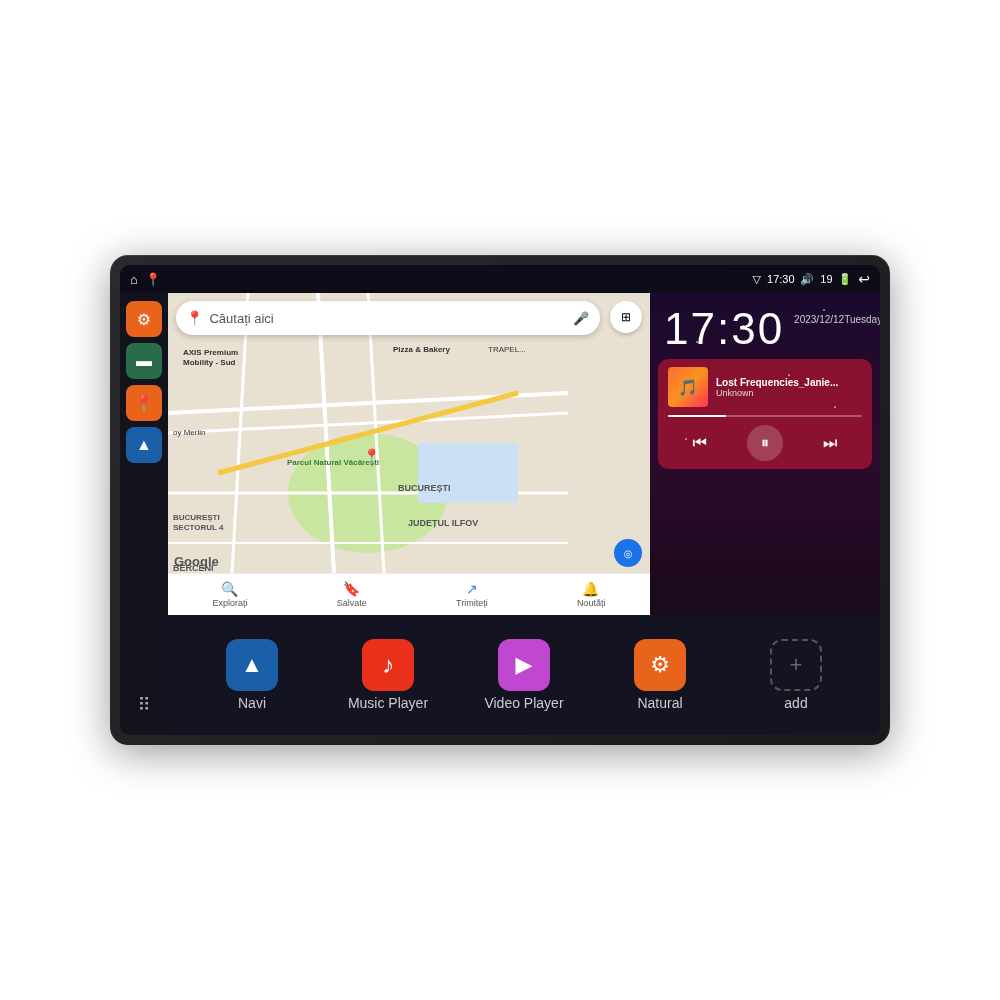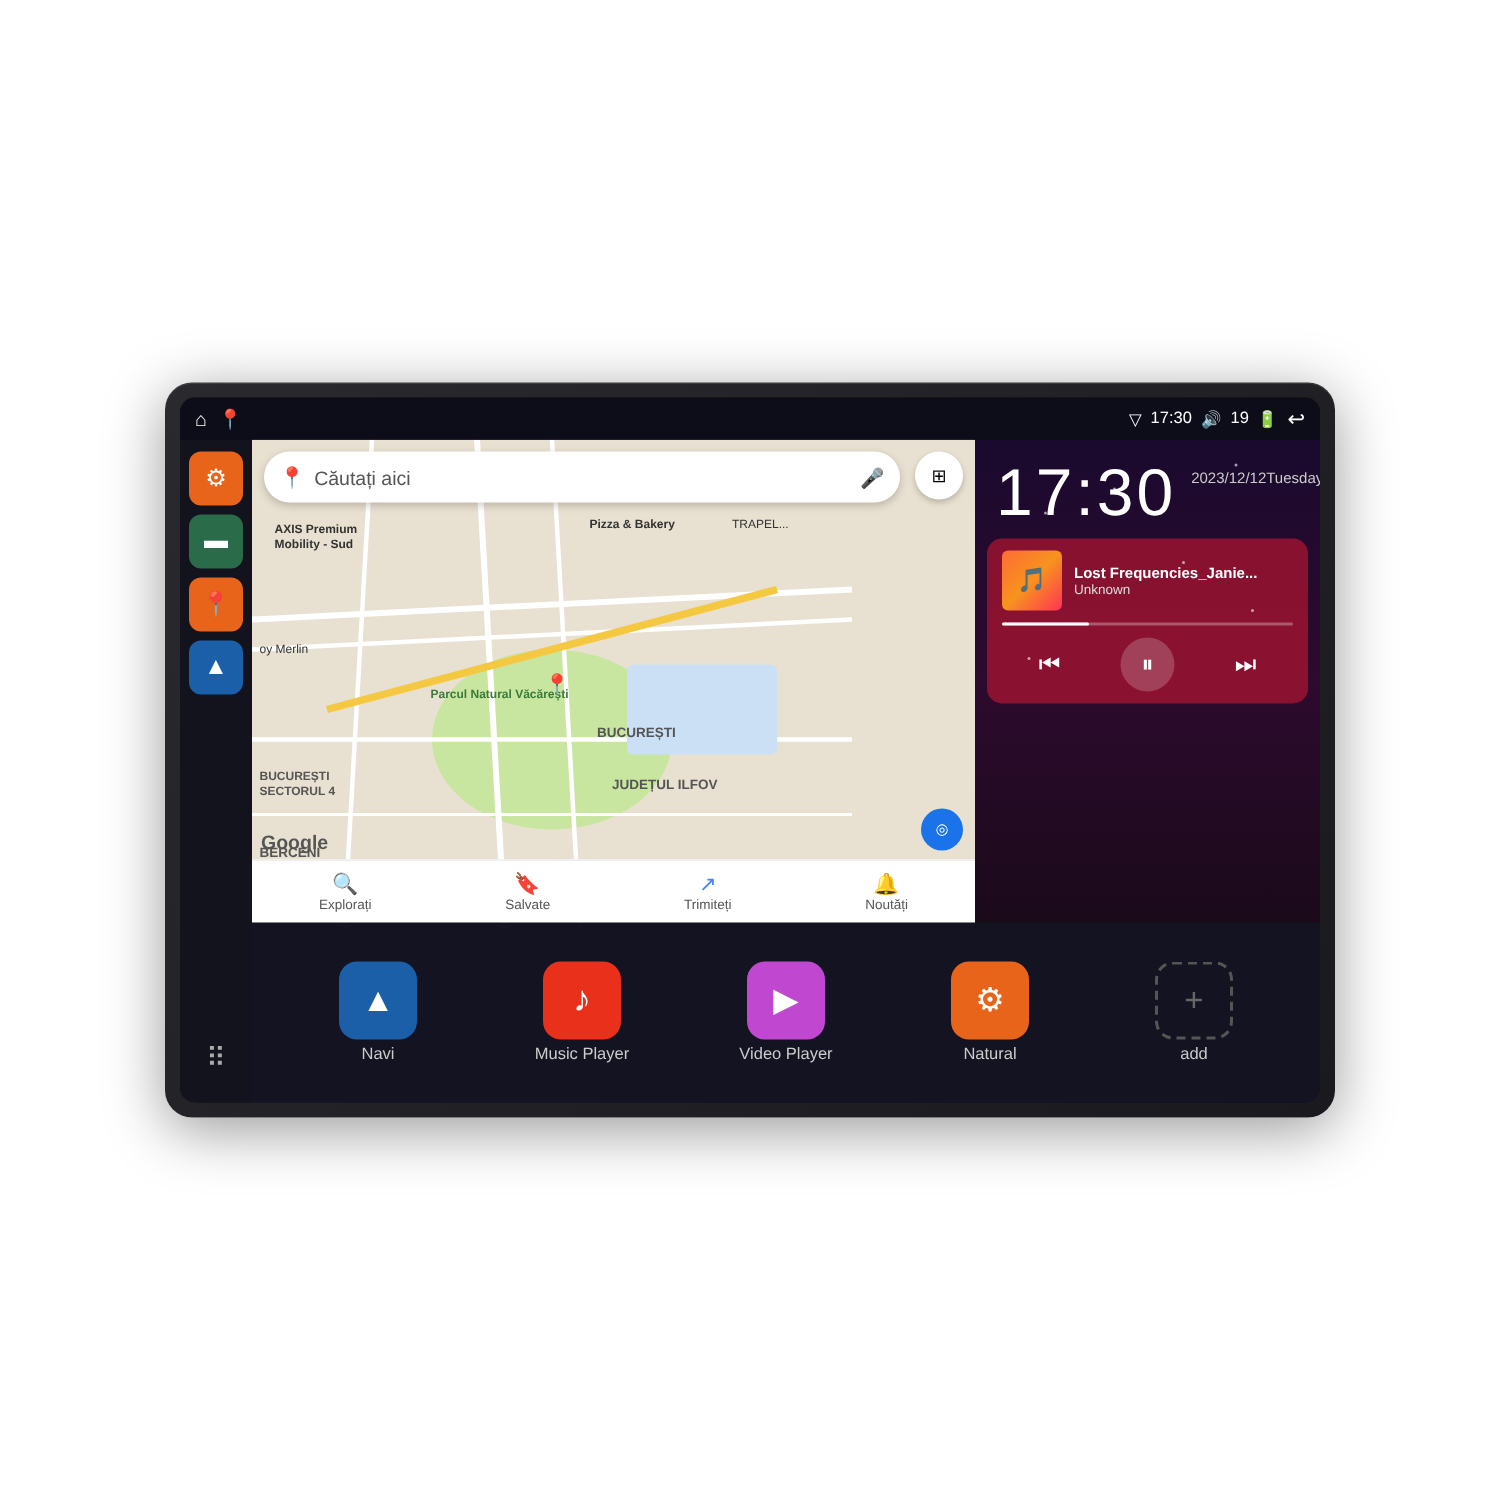--- a/index.html
+++ b/index.html
@@ -343,21 +343,21 @@
     .app-icon {
       width: 52px;
       height: 52px;
       border-radius: 12px;
       display: flex;
       align-items: center;
       justify-content: center;
       font-size: 22px;
     }
     .app-label {
-      font-size: 11px;
+      font-size: 14px;
       color: #ccc;
       text-align: center;
       white-space: nowrap;
     }
 
     
     .icon-navi { background: #1a5fa8; }
     .icon-music { background: #e8301a; }
     .icon-video { background: #c048d0; }
     .icon-radio { background: #e8641a; }

